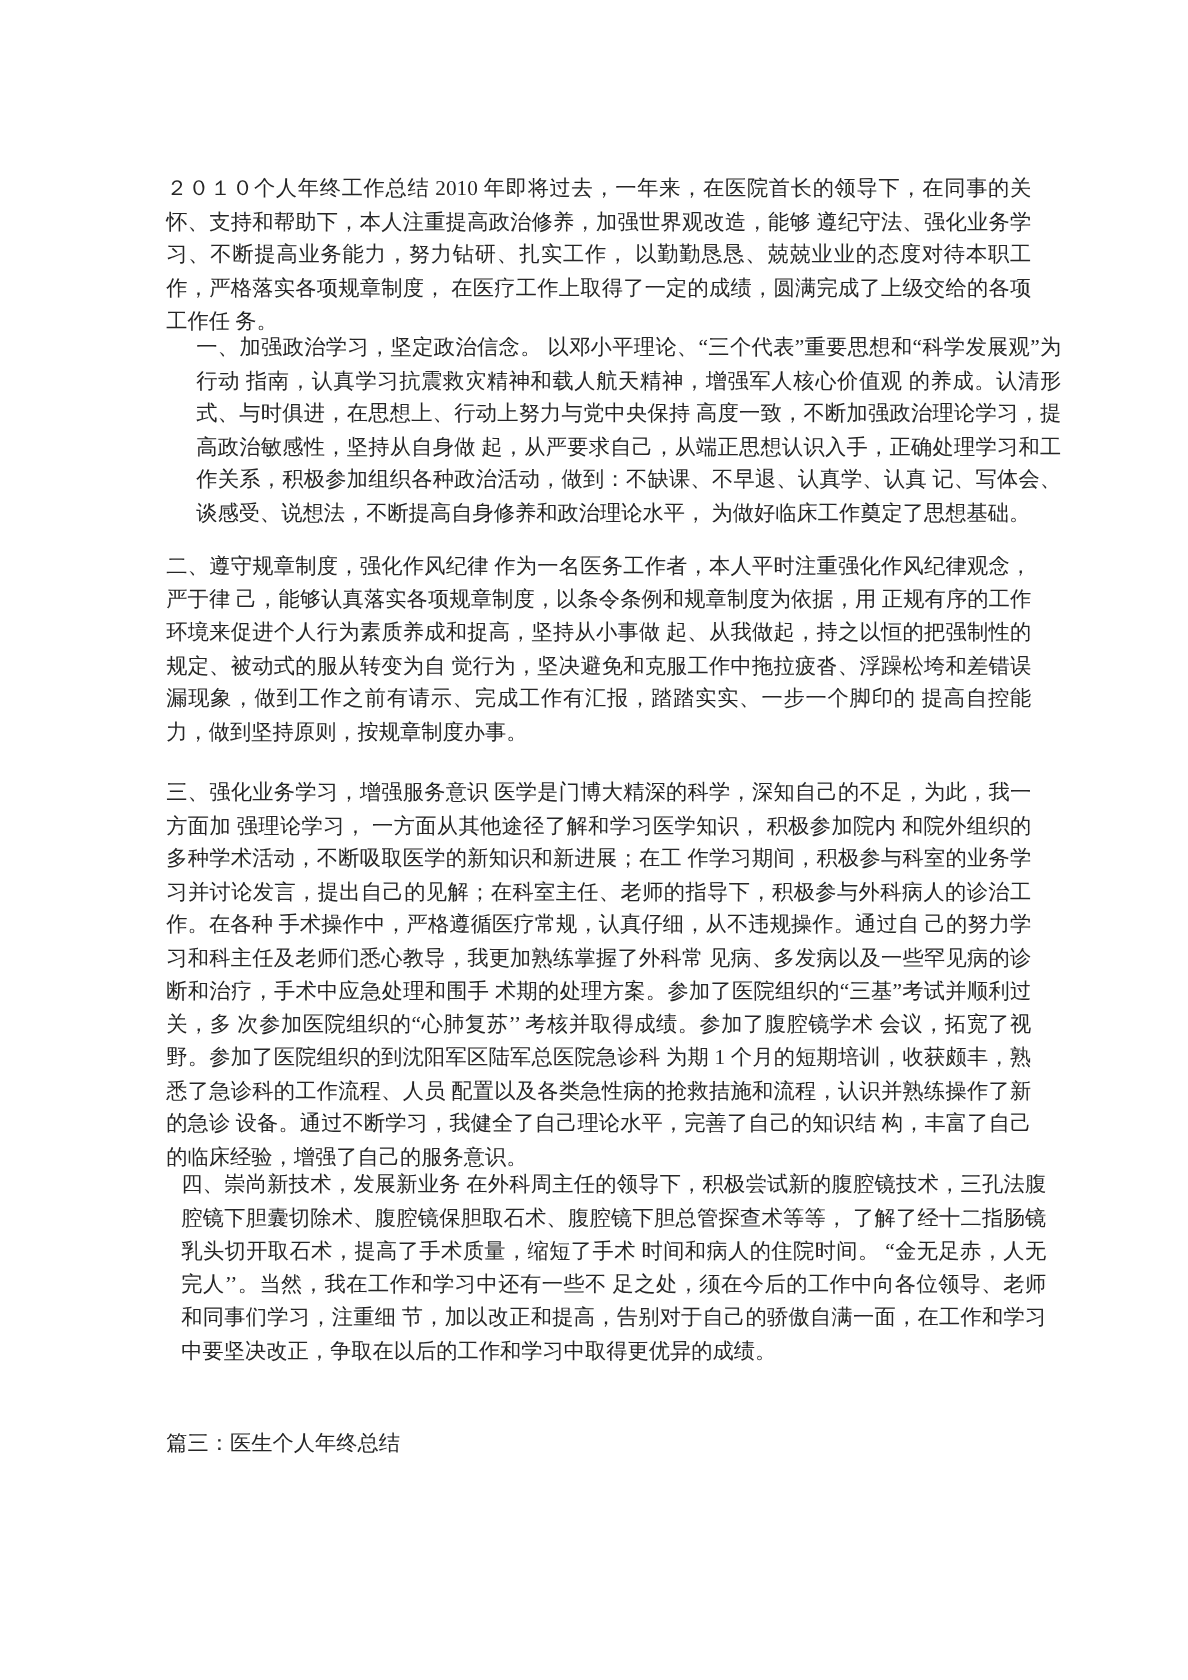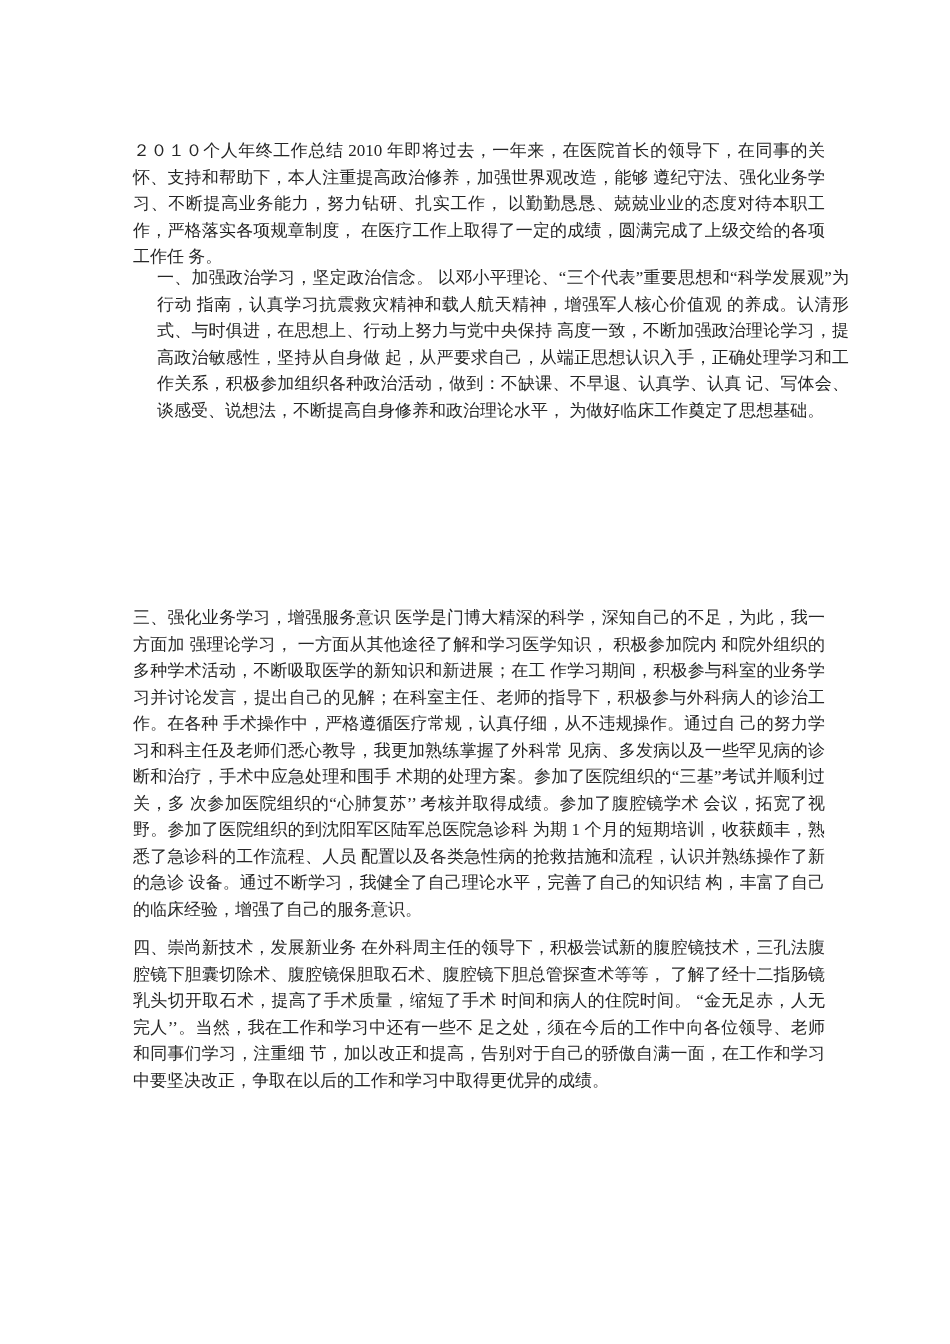--- a/index.html
+++ b/index.html
@@ -26,32 +26,34 @@
     text-align: justify;
     text-justify: inter-ideograph;
     word-break: break-all;
   }
   .para.single {
     text-align: left;
   }
   .p0 { top: 138px; }
   .p1 { top: 265px; margin-left: 24px; }
   .p2 { top: 440px; }
-  .p3 { top: 605px; }
-  .p4 { top: 935px; }
+  .p3 { top: 621px; }
+  .p4 { top: 935px; margin-left: 12px; }
   .p5 { top: 1142px; }
   .p6 { top: 1191px; }
 </style>
 </head>
 <body>
 
 <div class="page">
   <p class="para p0">２０１０个人年终工作总结 2010 年即将过去，一年来，在医院首长的领导下，在同事的关 怀、支持和帮助下，本人注重提高政治修养，加强世界观改造，能够 遵纪守法、强化业务学习、不断提高业务能力，努力钻研、扎实工作， 以勤勤恳恳、兢兢业业的态度对待本职工作，严格落实各项规章制度， 在医疗工作上取得了一定的成绩，圆满完成了上级交给的各项工作任 务。</p>
 
   <p class="para p1">一、加强政治学习，坚定政治信念。 以邓小平理论、“三个代表”重要思想和“科学发展观”为行动 指南，认真学习抗震救灾精神和载人航天精神，增强军人核心价值观 的养成。认清形式、与时俱进，在思想上、行动上努力与党中央保持 高度一致，不断加强政治理论学习，提高政治敏感性，坚持从自身做 起，从严要求自己，从端正思想认识入手，正确处理学习和工作关系，积极参加组织各种政治活动，做到：不缺课、不早退、认真学、认真 记、写体会、谈感受、说想法，不断提高自身修养和政治理论水平， 为做好临床工作奠定了思想基础。</p>
 
+  <p class="para p2">二、遵守规章制度，强化作风纪律 作为一名医务工作者，本人平时注重强化作风纪律观念，严于律 己，能够认真落实各项规章制度，以条令条例和规章制度为依据，用 正规有序的工作环境来促进个人行为素质养成和捉高，坚持从小事做 起、从我做起，持之以恒的把强制性的规定、被动式的服从转变为自 觉行为，坚决避免和克服工作中拖拉疲沓、浮躁松垮和差错误漏现象，做到工作之前有请示、完成工作有汇报，踏踏实实、一步一个脚印的 提高自控能力，做到坚持原则，按规章制度办事。</p>
 
   <p class="para p3">三、强化业务学习，增强服务意识 医学是门博大精深的科学，深知自己的不足，为此，我一方面加 强理论学习， 一方面从其他途径了解和学习医学知识， 积极参加院内 和院外组织的多种学术活动，不断吸取医学的新知识和新进展；在工 作学习期间，积极参与科室的业务学习并讨论发言，提出自己的见解；在科室主任、老师的指导下，积极参与外科病人的诊治工作。在各种 手术操作中，严格遵循医疗常规，认真仔细，从不违规操作。通过自 己的努力学习和科主任及老师们悉心教导，我更加熟练掌握了外科常 见病、多发病以及一些罕见病的诊断和治疗，手术中应急处理和围手 术期的处理方案。参加了医院组织的“三基”考试并顺利过关，多 次参加医院组织的“心肺复苏’’ 考核并取得成绩。参加了腹腔镜学术 会议，拓宽了视野。参加了医院组织的到沈阳军区陆军总医院急诊科 为期 1 个月的短期培训，收获颇丰，熟悉了急诊科的工作流程、人员 配置以及各类急性病的抢救拮施和流程，认识并熟练操作了新的急诊 设备。通过不断学习，我健全了自己理论水平，完善了自己的知识结 构，丰富了自己的临床经验，增强了自己的服务意识。</p>
 
   <p class="para p4">四、崇尚新技术，发展新业务 在外科周主任的领导下，积极尝试新的腹腔镜技术，三孔法腹腔镜下胆囊切除术、腹腔镜保胆取石术、腹腔镜下胆总管探查术等等， 了解了经十二指肠镜乳头切开取石术，提高了手术质量，缩短了手术 时间和病人的住院时间。 “金无足赤，人无 完人’’。当然，我在工作和学习中还有一些不 足之处，须在今后的工作中向各位领导、老师和同事们学习，注重细 节，加以改正和提高，告别对于自己的骄傲自满一面，在工作和学习中要坚决改正，争取在以后的工作和学习中取得更优异的成绩。</p>
 
+  <p class="para p5 single">篇三：医生个人年终总结</p>
 
 </div>
 
 </body></html>

